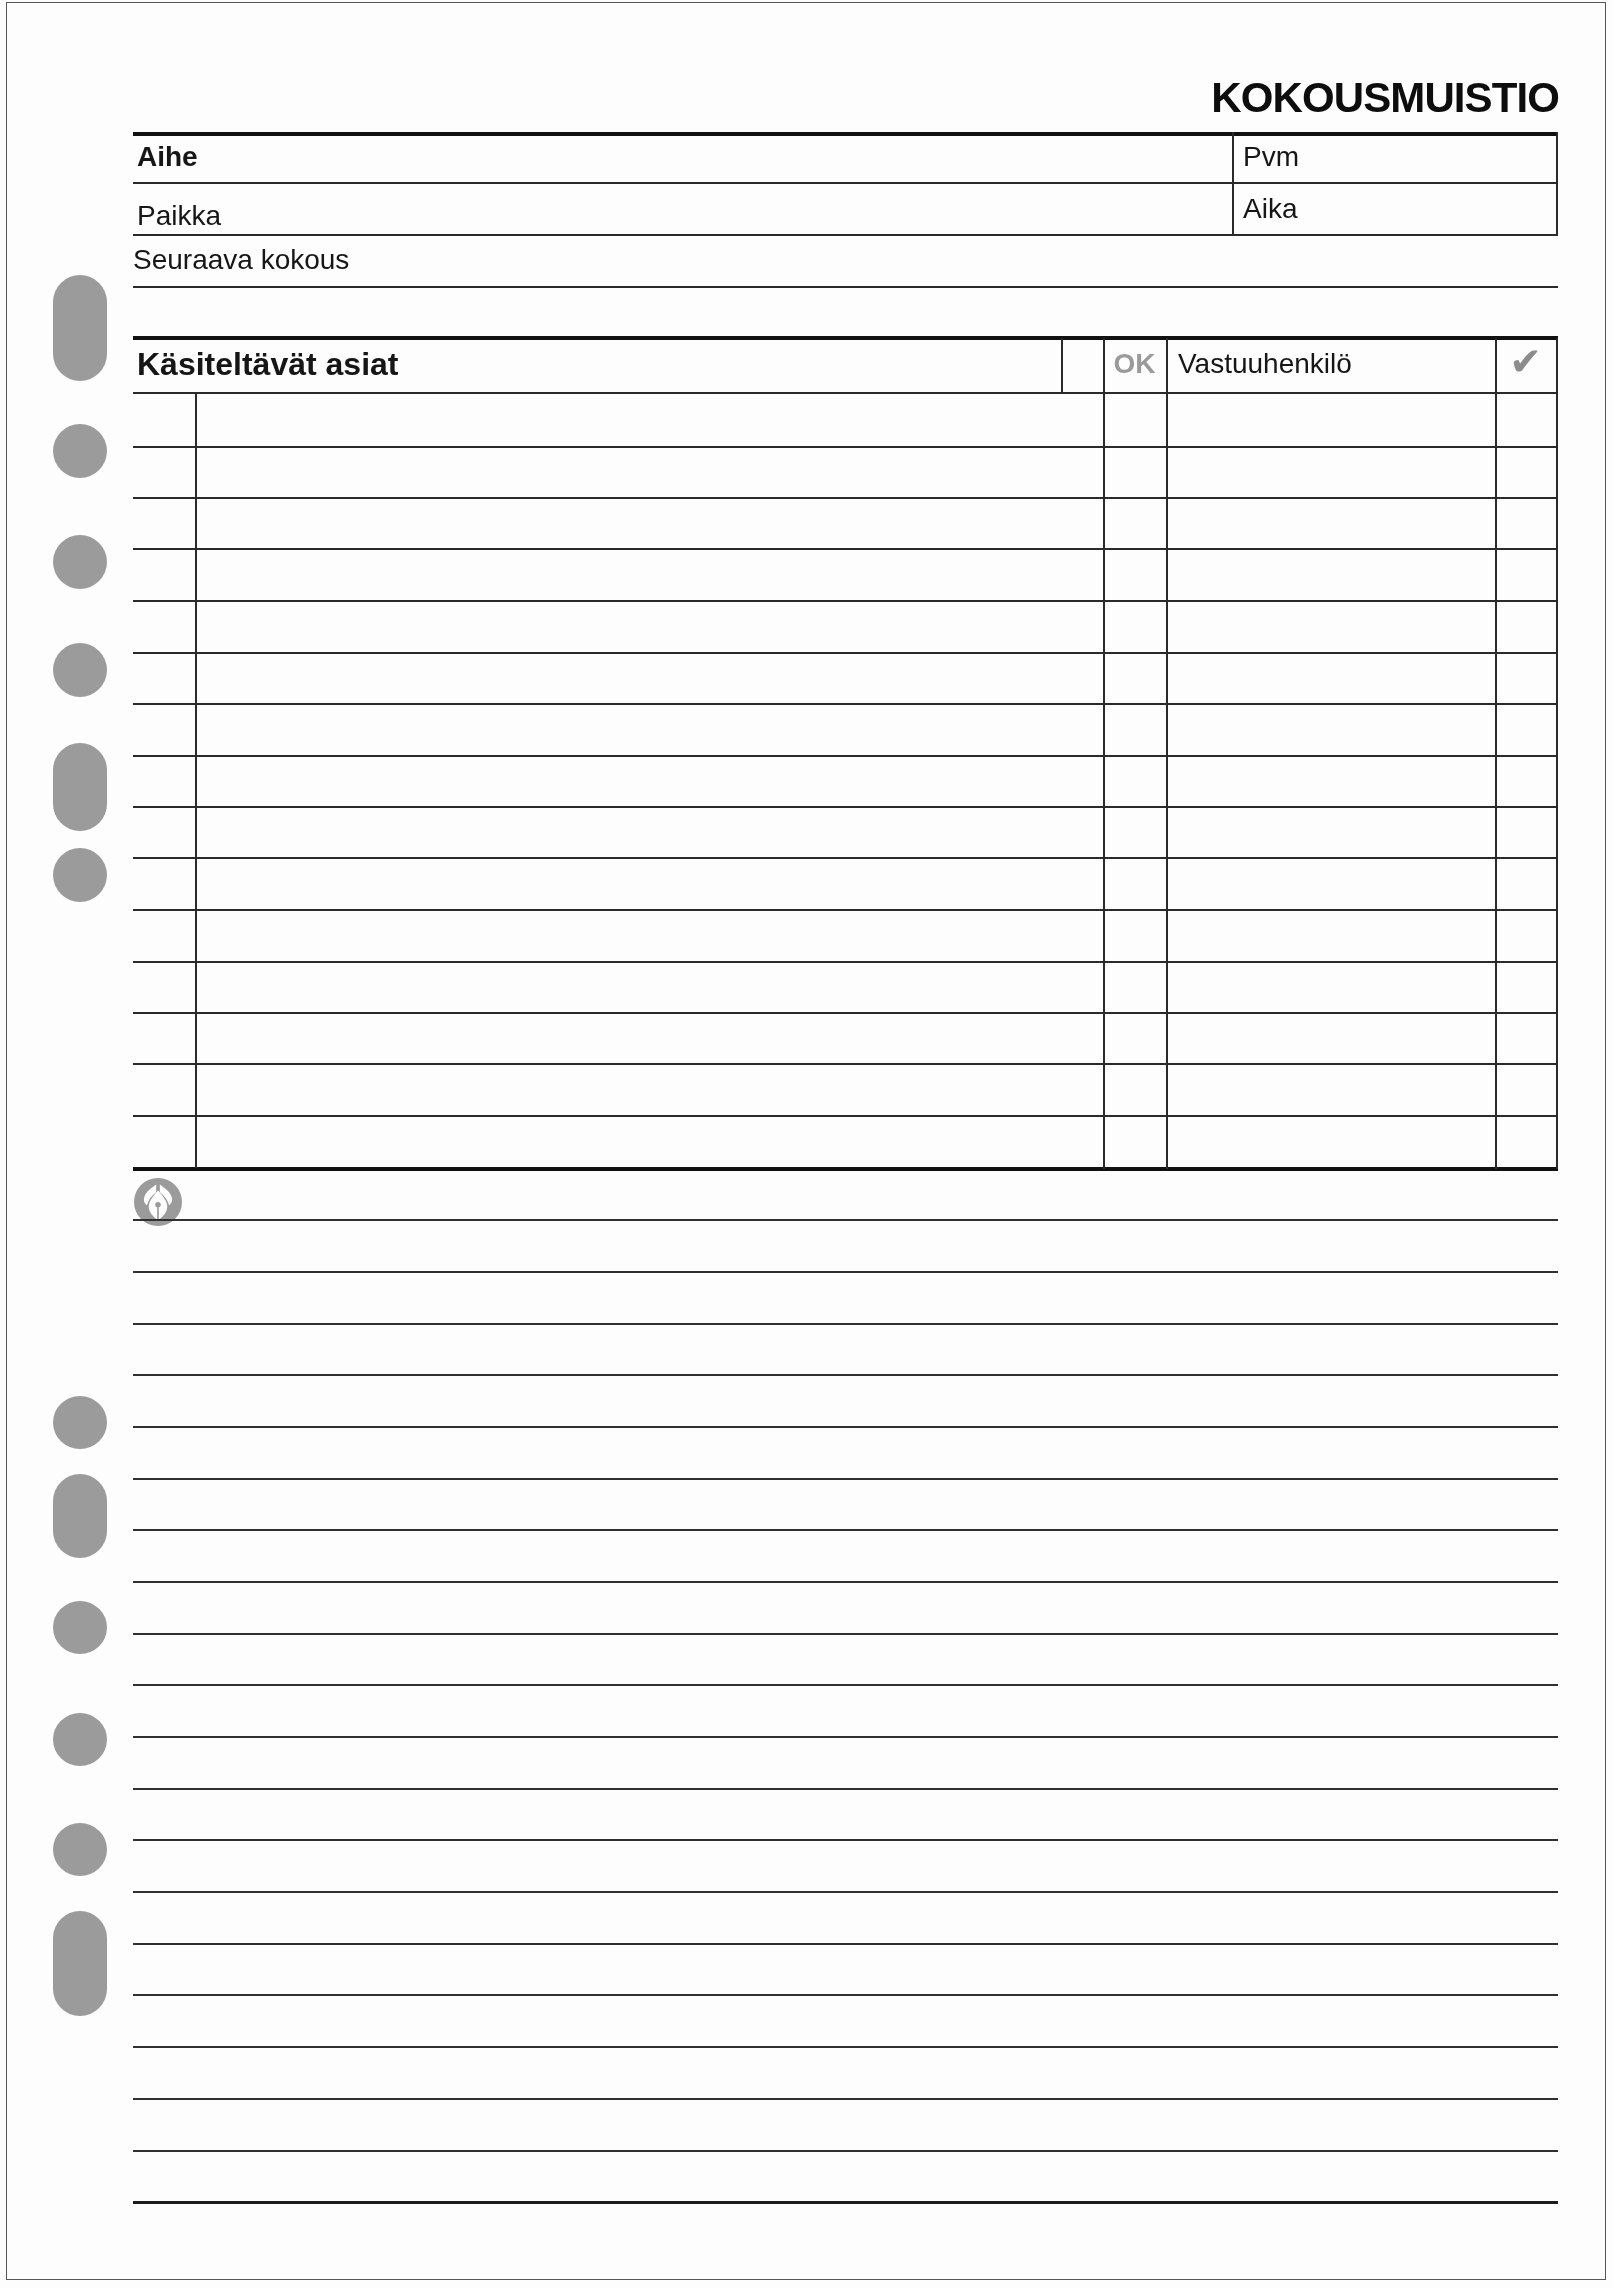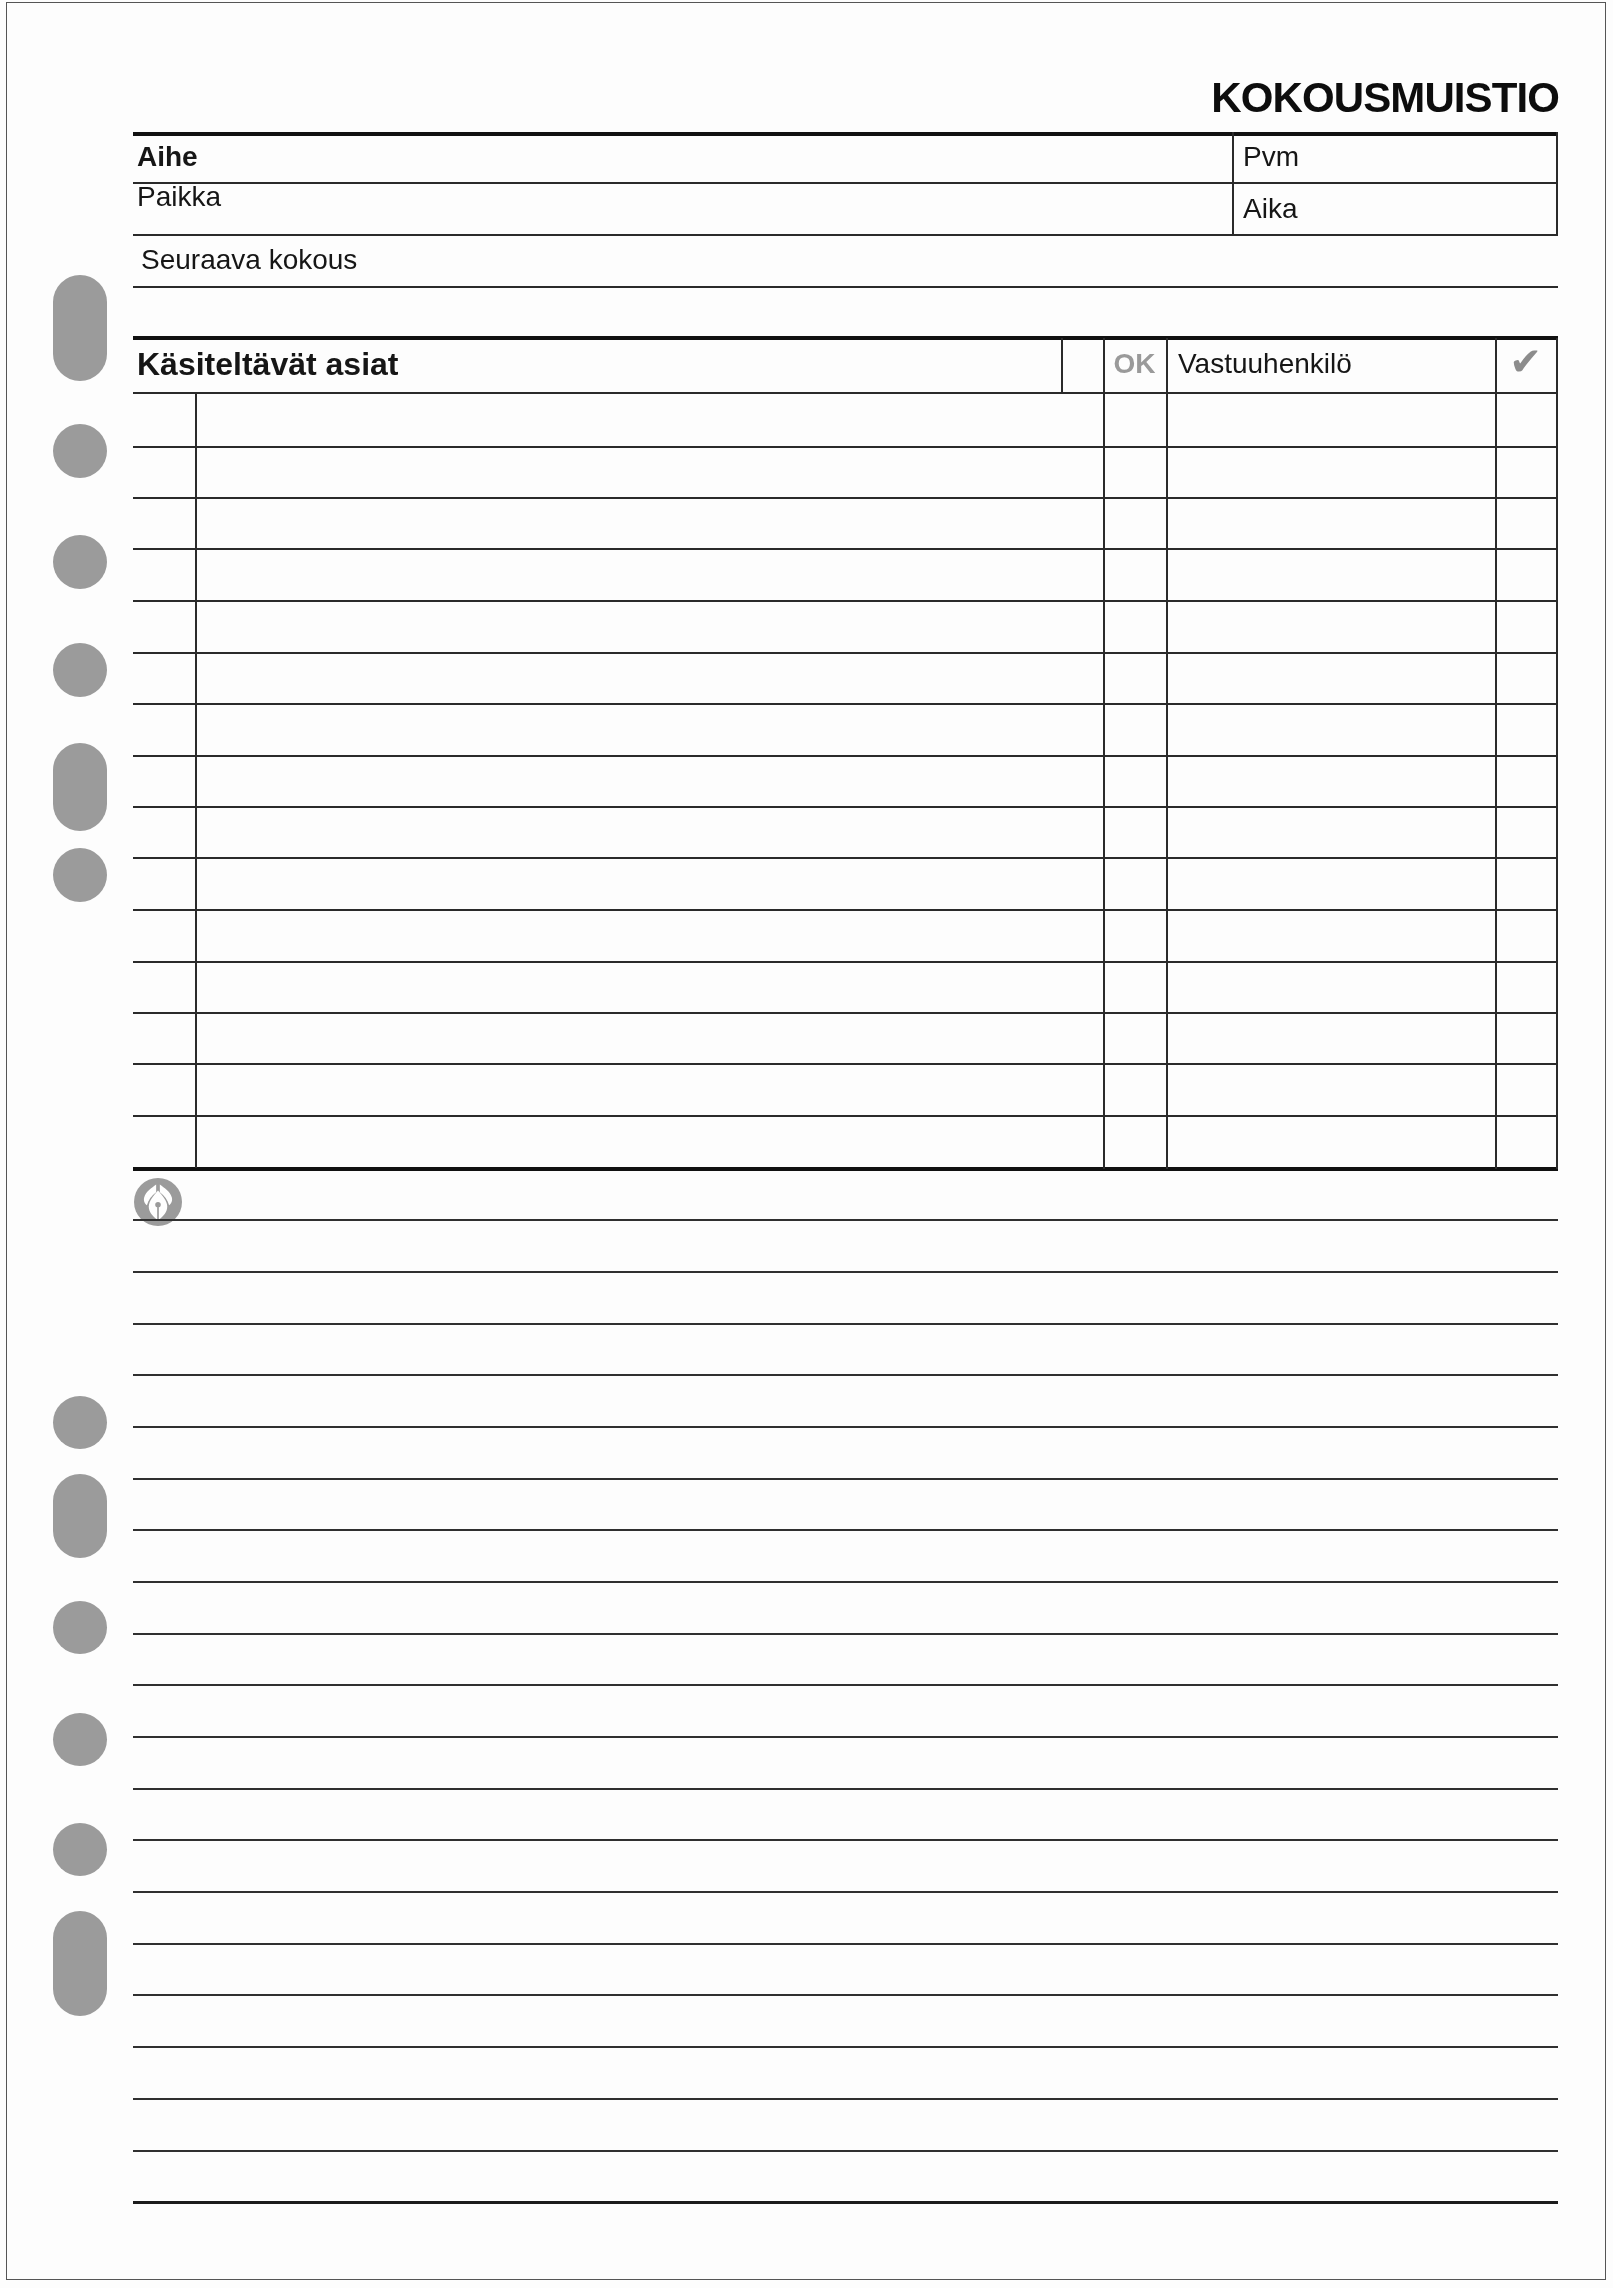--- a/index.html
+++ b/index.html
@@ -61,23 +61,23 @@
 
   <div class="hline heavy" style="left:133px;top:132px;width:1425px;height:3.7px;"></div>
   <div class="hline" style="left:133px;top:182px;width:1425px;height:1.8px;"></div>
   <div class="hline" style="left:133px;top:234px;width:1425px;height:1.8px;"></div>
   <div class="hline" style="left:133px;top:286px;width:1425px;height:1.8px;"></div>
   <div class="vline" style="left:1232px;top:132px;height:104px;"></div>
   <div class="vline" style="left:1556px;top:132px;height:104px;"></div>
 
   <div class="label bold" style="left:137px;top:132px;height:50px;line-height:50px;">Aihe</div>
   <div class="label" style="left:1243px;top:132px;height:38px;line-height:50px;">Pvm</div>
-  <div class="label" style="left:137px;top:170px;height:55px;line-height:53px;">Paikka</div>
+  <div class="label" style="left:137px;top:189px;height:55px;line-height:53px;">Paikka</div>
   <div class="label" style="left:1243px;top:182px;height:53px;line-height:53px;">Aika</div>
-  <div class="label" style="left:141px;top:234px;height:36px;line-height:52px;">Seuraava kokous</div>
+  <div class="label" style="left:133px;top:234px;height:36px;line-height:52px;">Seuraava kokous</div>
 
   <div style="position:absolute;left:240px;top:134px;width:988px;height:48px;"></div>
   <div style="position:absolute;left:1320px;top:134px;width:235px;height:48px;"></div>
   <div style="position:absolute;left:258px;top:184px;width:969px;height:49px;"></div>
   <div style="position:absolute;left:1320px;top:184px;width:235px;height:49px;"></div>
   <div style="position:absolute;left:397px;top:236px;width:1158px;height:48px;"></div>
 
   <div class="hline heavy" style="left:133px;top:336px;width:1425px;height:3.7px;"></div>
   <div class="hline" style="left:133px;top:392px;width:1425px;height:1.8px;"></div>
   <div class="hline heavy" style="left:133px;top:1167px;width:1425px;height:3.7px;"></div>

